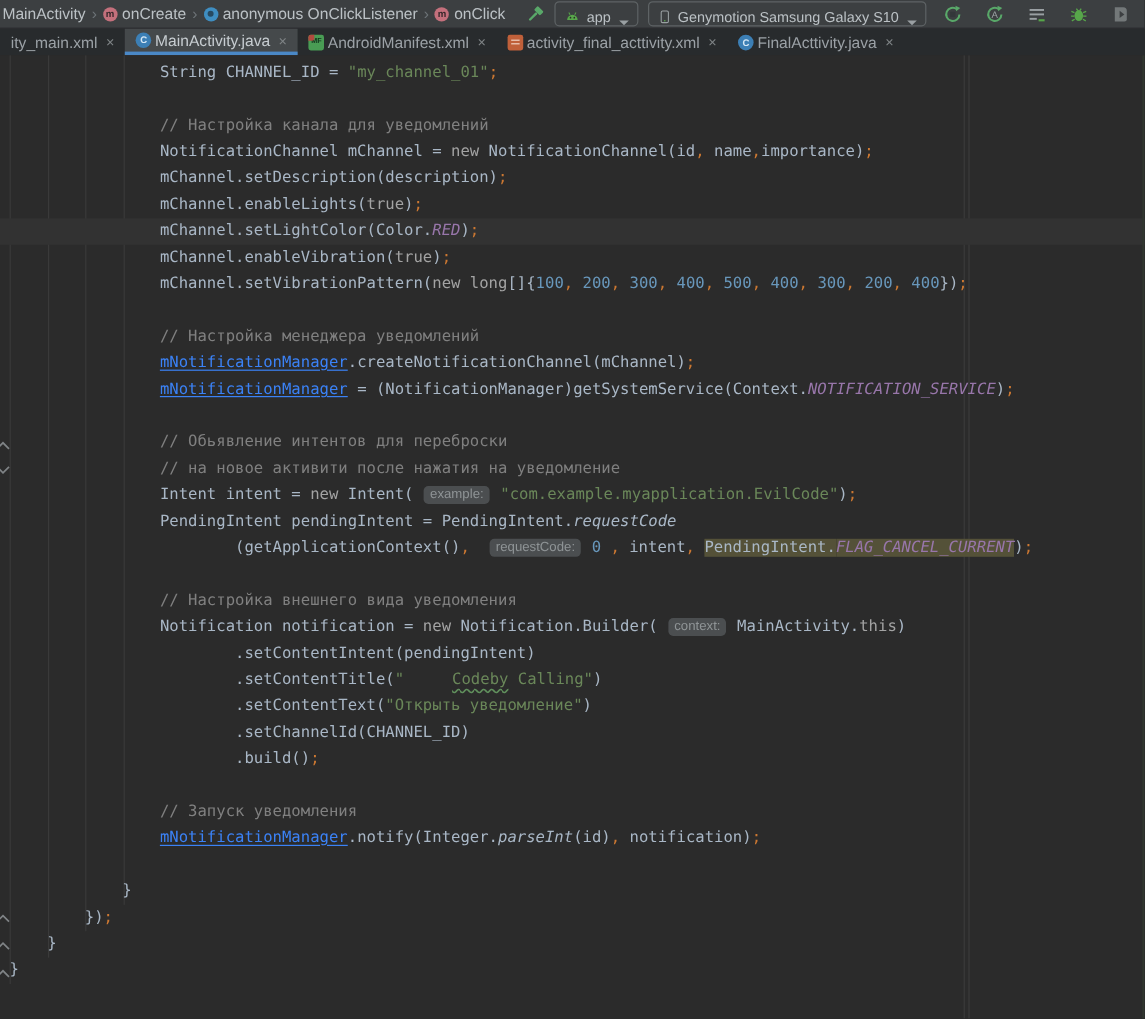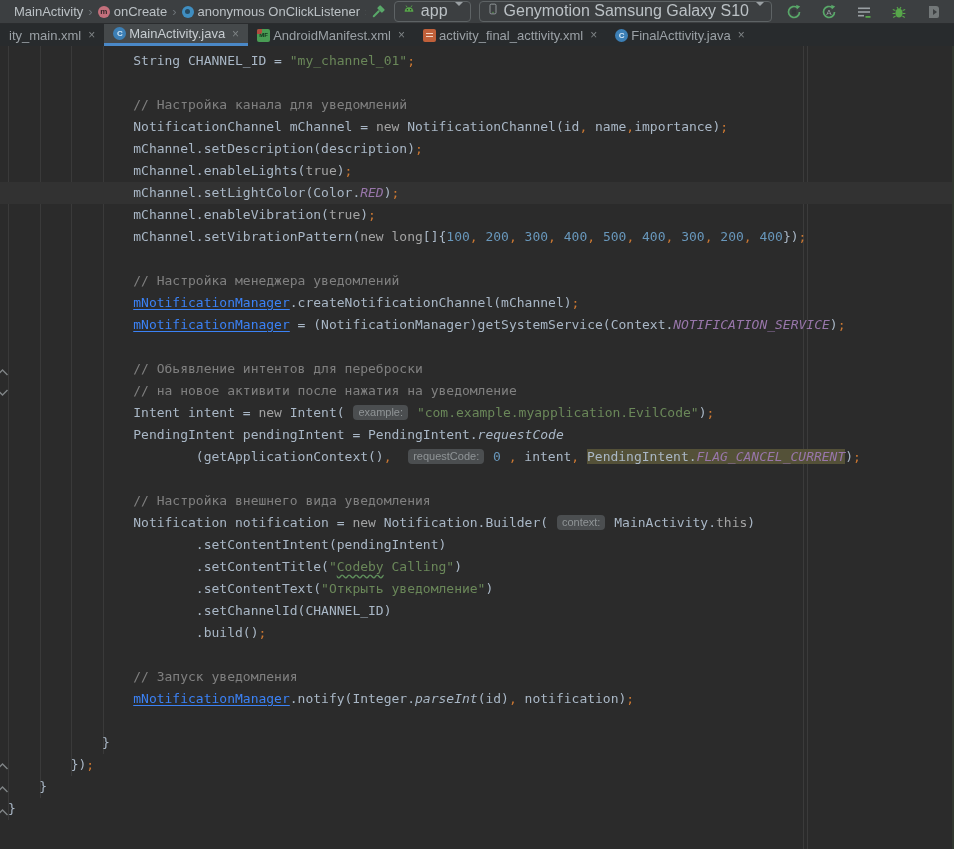--- a/index.html
+++ b/index.html
@@ -1,31 +1,31 @@
 <!DOCTYPE html>
 <html><head>
 <meta charset="utf-8">
 <style>
   html,body{margin:0;padding:0;background:#2b2b2b;}
   .app{position:relative;width:954px;height:849px;overflow:hidden;background:#2b2b2b;
        font-family:"Liberation Sans",sans-serif;}
   
   .toolbar{position:absolute;top:0;left:0;right:0;height:24px;background:#3c3f41;
            display:flex;align-items:center;border-bottom:1px solid #2a2c2e;box-sizing:border-box;}
-  .crumbs{display:flex;align-items:center;height:100%;padding-left:14px;flex:1;min-width:0;overflow:hidden;}
+  .crumbs{display:flex;align-items:center;height:100%;padding-left:2px;flex:1;min-width:0;overflow:hidden;}
   .crumb{display:flex;align-items:center;gap:4px;color:#bbc1c5;font-size:13px;white-space:nowrap;cursor:default;}
   .crumb-sep{color:#6d7377;font-size:13px;margin:0 5px;}
   .bc-ic{width:12px;height:12px;border-radius:50%;display:inline-flex;align-items:center;justify-content:center;
          font-size:8px;font-weight:bold;flex:0 0 auto;}
   .bc-method{background:#c4707c;color:#36272a;}
   .bc-anon{background:#3f8ec1;position:relative;}
   .bc-anon::after{content:"";width:5px;height:5px;border-radius:50%;background:#274a61;}
   .toolbtn{display:flex;align-items:center;justify-content:center;width:24px;height:22px;flex:0 0 auto;cursor:pointer;}
-  .chip{display:flex;align-items:flex-start;gap:5px;height:19px;border:1px solid #5e6365;border-radius:4px;
-        padding:0 7px;margin:0 4px;color:#bbc1c5;font-size:16px;flex:0 0 auto;cursor:pointer;white-space:nowrap;}
+  .chip{display:flex;align-items:flex-end;gap:5px;height:19px;border:1px solid #5e6365;border-radius:4px;
+        padding:0 7px;margin:0 4px;color:#bbc1c5;font-size:12px;flex:0 0 auto;cursor:pointer;white-space:nowrap;}
   .caret{width:0;height:0;border-left:4px solid transparent;border-right:4px solid transparent;
          border-top:4px solid #9aa0a3;margin-left:2px;}
   .rightbtns{display:flex;align-items:center;gap:11px;padding:0 8px 0 6px;flex:0 0 auto;}
   
   .tabstrip{position:absolute;top:24px;left:0;right:0;height:22px;background:#282b2d;display:flex;align-items:stretch;}
   .tab{display:flex;align-items:center;gap:3px;padding:0 9px;font-size:13px;color:#9ba1a6;cursor:pointer;
        box-sizing:border-box;white-space:nowrap;}
   .tab.active{background:#45494b;color:#c7cdd1;border-bottom:3px solid #4a88c7;}
   .tab .close{color:#7f8486;font-size:12px;line-height:1;margin-left:4px;cursor:pointer;}
   .tab-ic{width:13px;height:13px;border-radius:50%;display:inline-flex;align-items:center;justify-content:center;
@@ -49,21 +49,21 @@
   .tk-d{color:#a9b7c6}
   .tk-k{color:#a3a3a3}
   .tk-p{color:#cc7832}
   .tk-s{color:#6a8759}
   .tk-c{color:#808080}
   .tk-n{color:#6897bb}
   .tk-f{color:#3b82f6;text-decoration:underline;text-underline-offset:2px;}
   .tk-sf{color:#9876aa;font-style:italic}
   .tk-sm{font-style:italic}
   .tk-hl{background:#545138;}
-  .tk-typo{text-decoration:underline;text-decoration-style:wavy;text-decoration-color:#60905c;text-underline-offset:3px;}
+  .tk-typo{text-decoration:underline;text-decoration-style:wavy;text-decoration-color:#60905c;text-underline-offset:3px;margin-left:40px;}
   .tk-h{display:inline-block;background:#4b4e50;color:#8f9496;border-radius:4px;padding:0 5px;
         font-family:"Liberation Sans",sans-serif;font-size:11px;line-height:15px;vertical-align:1px;margin:0 1px;}
 </style>
 </head>
 <body>
 
 <div class="app">
 
   <div class="toolbar">
     <div class="crumbs">

